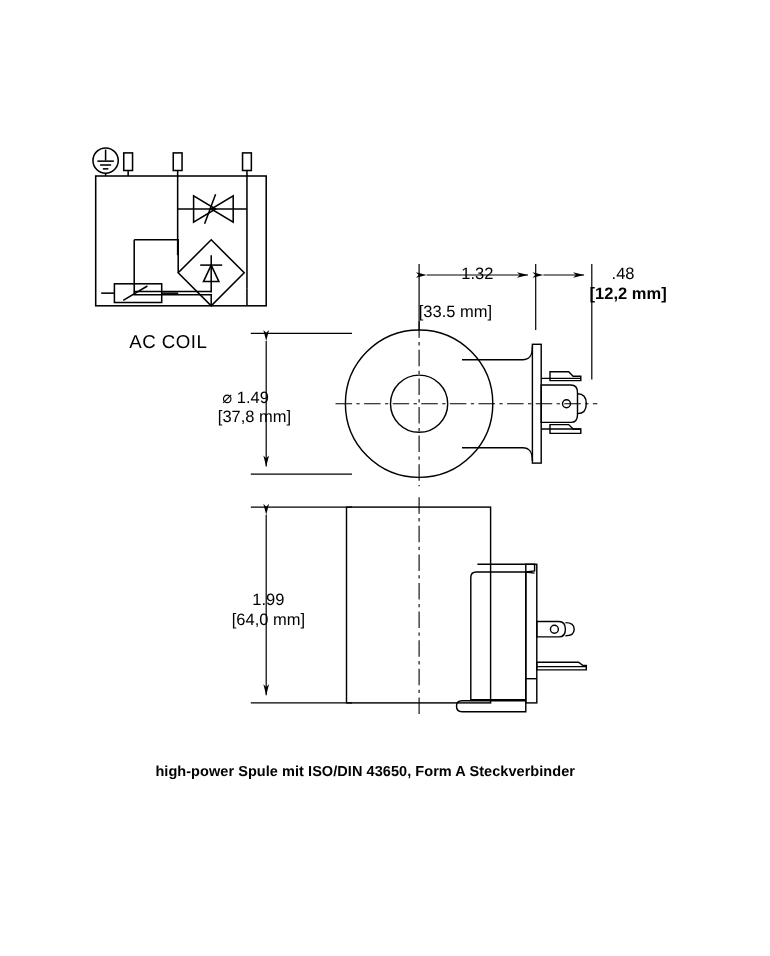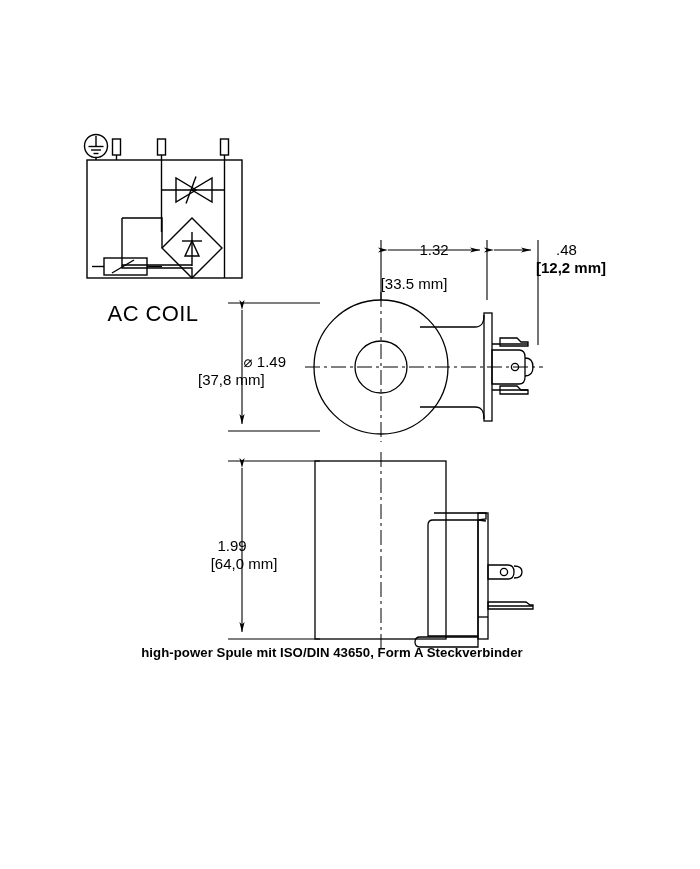--- a/index.html
+++ b/index.html
@@ -35,21 +35,21 @@
     white-space: pre;
     line-height: 1.18;
     color: #000;
   }
   .dim-text {
     font-size: 15px;
     font-family: "Liberation Sans", sans-serif;
     text-align: center;
   }
   .ac-coil-label {
-    font-size: 22px;
+    font-size: 17px;
     letter-spacing: 0.4px;
   }
   .caption-text {
     font-size: 13.2px;
     font-weight: bold;
     letter-spacing: 0.05px;
   }
 </style>
 </head>
 <body>
@@ -206,21 +206,21 @@
   </svg>
 
   <div class="lbl ac-coil-label" style="left:93px; top:301px; width:120px; text-align:center;">AC COIL</div>
 
   <div class="lbl dim-text" style="left:394px; top:241px; width:80px;">1.32</div>
   <div class="lbl dim-text" style="left:374px; top:259px; width:80px;margin-top:16px;">[33.5 mm]</div>
 
   <div class="lbl dim-text" style="left:536px; top:241px; width:66px; text-align:left;margin-left:20px;">.48</div>
   <div class="lbl dim-text" style="left:536px; top:259px; width:86px; text-align:left;font-weight:bold;">[12,2 mm]</div>
 
-  <div class="lbl dim-text" style="left:202px; top:353px; width:84px; text-align:right;">⌀ 1.49</div>
+  <div class="lbl dim-text" style="left:202px; top:353px; width:84px; text-align:left;">⌀ 1.49</div>
   <div class="lbl dim-text" style="left:198px; top:371px; width:92px; text-align:left;">[37,8 mm]</div>
 
-  <div class="lbl dim-text" style="left:188px; top:537px; width:88px; text-align:center;">1.99</div>
+  <div class="lbl dim-text" style="left:200px; top:537px; width:88px; text-align:center;">1.99</div>
   <div class="lbl dim-text" style="left:198px; top:555px; width:92px; text-align:center;">[64,0 mm]</div>
 
-  <div class="lbl caption-text" style="left:0px; top:645px; width:664px; text-align:center;">high-power Spule mit ISO/DIN 43650, Form A Steckverbinder</div>
+  <div class="lbl caption-text" style="left:0px; top:693px; width:664px; text-align:center;">high-power Spule mit ISO/DIN 43650, Form A Steckverbinder</div>
 
 </div>
 
 </body></html>

